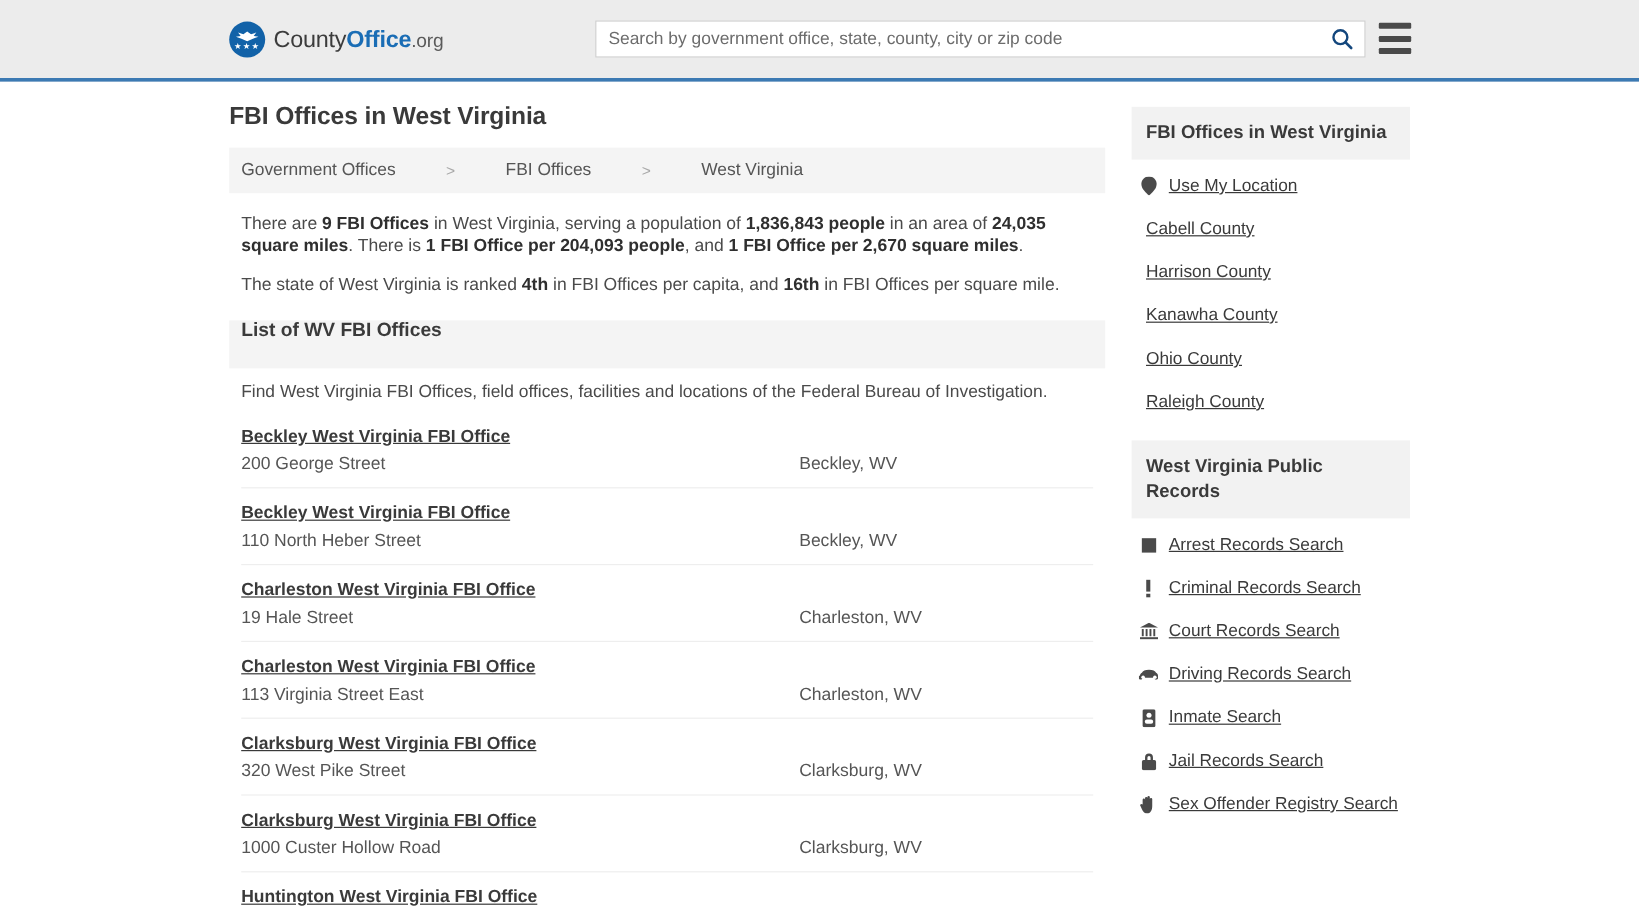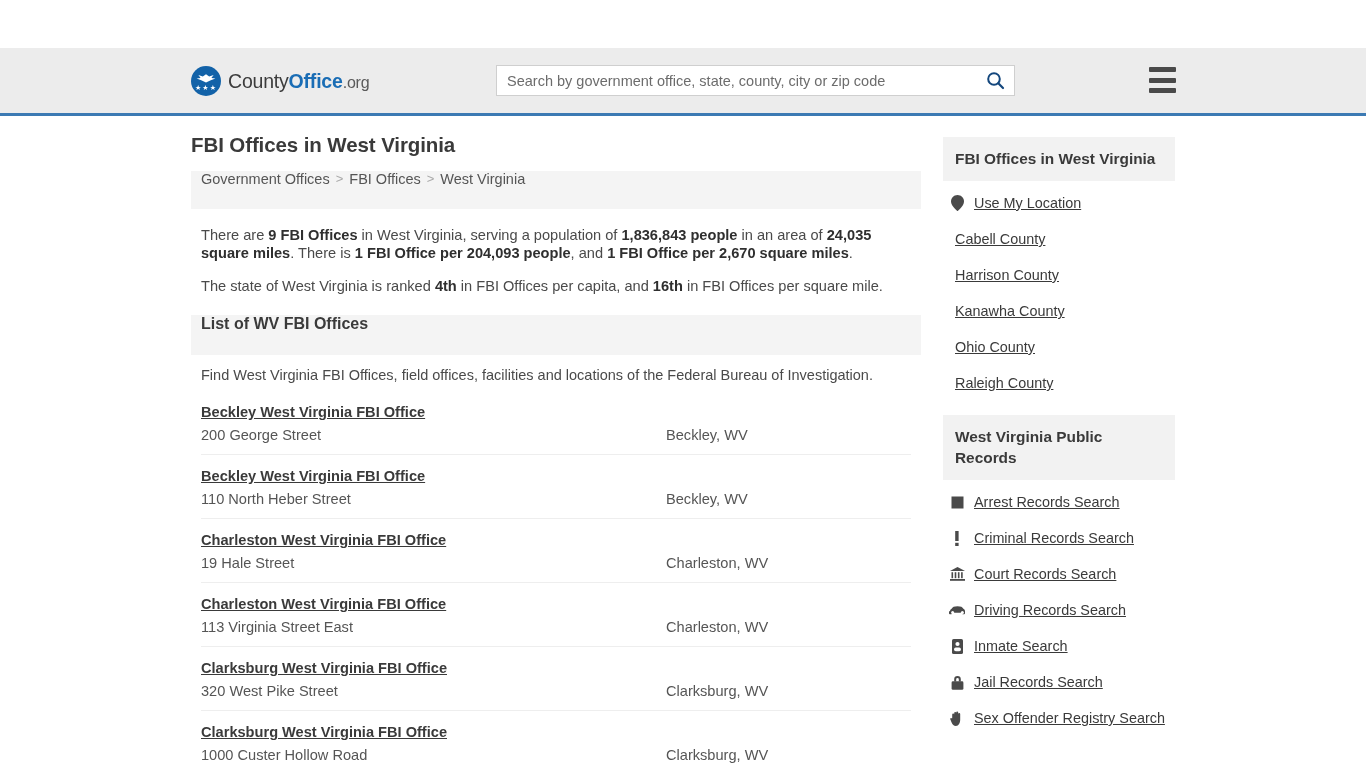--- a/index.html
+++ b/index.html
@@ -15,21 +15,20 @@
   
   .site-header {
     height: 68px;
     background: #ececec;
     border-bottom: 3px solid #3c7ab3;
     position: relative;
   }
   .header-inner {
     width: 1366px; height: 65px;
     position: relative;
-    margin-top: 48px;
   }
   .brand {
     position: absolute;
     left: 191px; top: 18px;
     display: flex; align-items: center;
     text-decoration: none;
   }
   .brand-mark {
     width: 30px; height: 30px;
     border-radius: 50%;
@@ -60,21 +59,21 @@
     letter-spacing: -0.2px;
     white-space: nowrap;
   }
   .brand-text .b-county { color: #3c3c3c; }
   .brand-text .b-office { color: #1a6db5; font-weight: bold; }
   .brand-text .b-org { color: #5a5a5a; font-size: 16px; }
 
   .search-wrap {
     position: absolute;
     left: 496px; top: 17px;
-    width: 519px; height: 31px;
+    width: 642px; height: 31px;
     background: #ffffff;
     border: 1px solid #cfcfcf;
     display: flex; align-items: center;
   }
   .search-input {
     flex: 1 1 auto;
     height: 29px;
     border: 0; outline: 0;
     padding: 0 10px;
     font-size: 14.5px;
@@ -126,25 +125,26 @@
     color: #3a3a3a;
     margin: 0 0 14px 0;
     font-weight: bold;
     letter-spacing: -0.1px;
   }
 
   
   .breadcrumb {
     background: #f4f4f4;
     height: 38px;
-    display: flex; align-items: flex-start;
+    display: flex; align-items: center;
     padding: 0 10px;
     font-size: 14.5px;
     color: #555555;
     margin-bottom: 17px;
+    gap: 36px;
   }
   .breadcrumb a {
     color: #555555;
     text-decoration: none;
   }
   .breadcrumb .sep {
     color: #a8a8a8;
     margin: 0 6px;
     font-size: 13px;
   }

